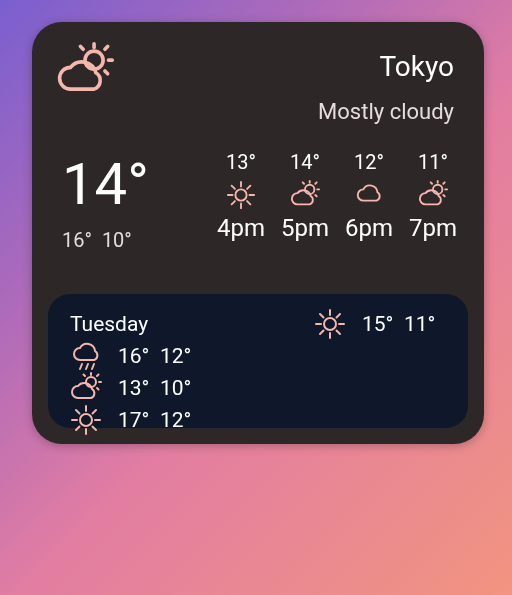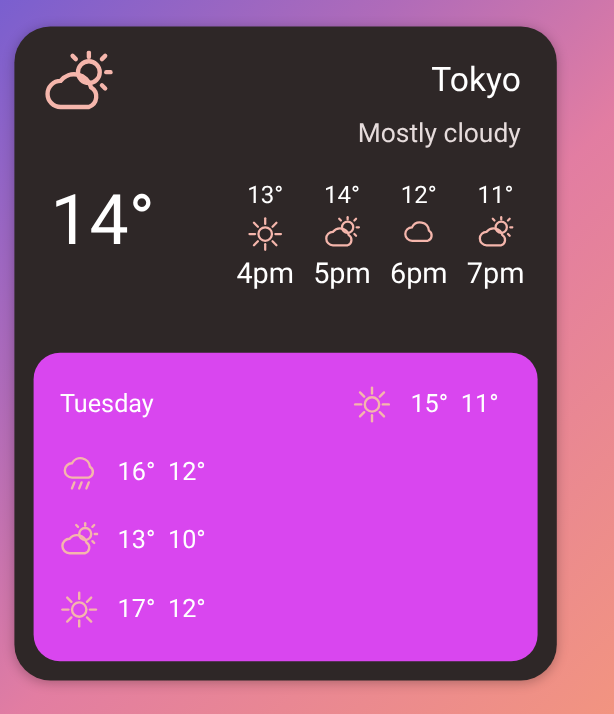--- a/index.html
+++ b/index.html
@@ -6,24 +6,24 @@
     margin: 0;
     padding: 0;
     width: 512px;
     height: 595px;
     font-family: -apple-system, BlinkMacSystemFont, "Segoe UI", Roboto, Arial, sans-serif;
     background: linear-gradient(135deg, #7a5fcf 0%, #b06bb9 30%, #e27da2 55%, #f29480 100%);
     overflow: hidden;
   }
   .widget {
     position: absolute;
-    left: 12px;
+    left: 32px;
     top: 22px;
     width: 452px;
-    height: 545px;
+    height: 422px;
     background: #2e2727;
     border-radius: 30px;
     color: #f5c8c2;
     box-shadow: 0 2px 10px rgba(0,0,0,0.25);
   }
   .top {
     position: relative;
     height: 268px;
   }
   .main-icon {
@@ -90,21 +90,21 @@
   .h-time {
     font-size: 24px;
     color: #ffffff;
   }
   .days {
     position: absolute;
     left: 16px;
     right: 16px;
     top: 272px;
     bottom: 16px;
-    background: #d946ef;
+    background: #0f172a;
     border-radius: 22px;
     padding: 14px 22px;
     box-sizing: border-box;
     display: flex;
     flex-direction: column;
     justify-content: space-around;
   }
   .day {
     display: flex;
     align-items: center;
@@ -175,20 +175,23 @@
         </svg>
     </div>
 
     <div class="loc">
       <div class="city">Tokyo</div>
       <div class="cond">Mostly cloudy</div>
     </div>
 
     <div class="current-temp">14°</div>
 
+    <div class="hi-lo">
+      <span>16°</span>&nbsp;&nbsp;<span>10°</span>
+    </div>
 
     <div class="hours">
       <div class="hour">
         <div class="h-temp">13°</div>
         <div class="h-icon">
             <svg viewBox="0 0 32 32" width="30" height="30">
               <use href="#ic-sunny"></use>
             </svg>
           </div>
         <div class="h-time">4pm</div>

